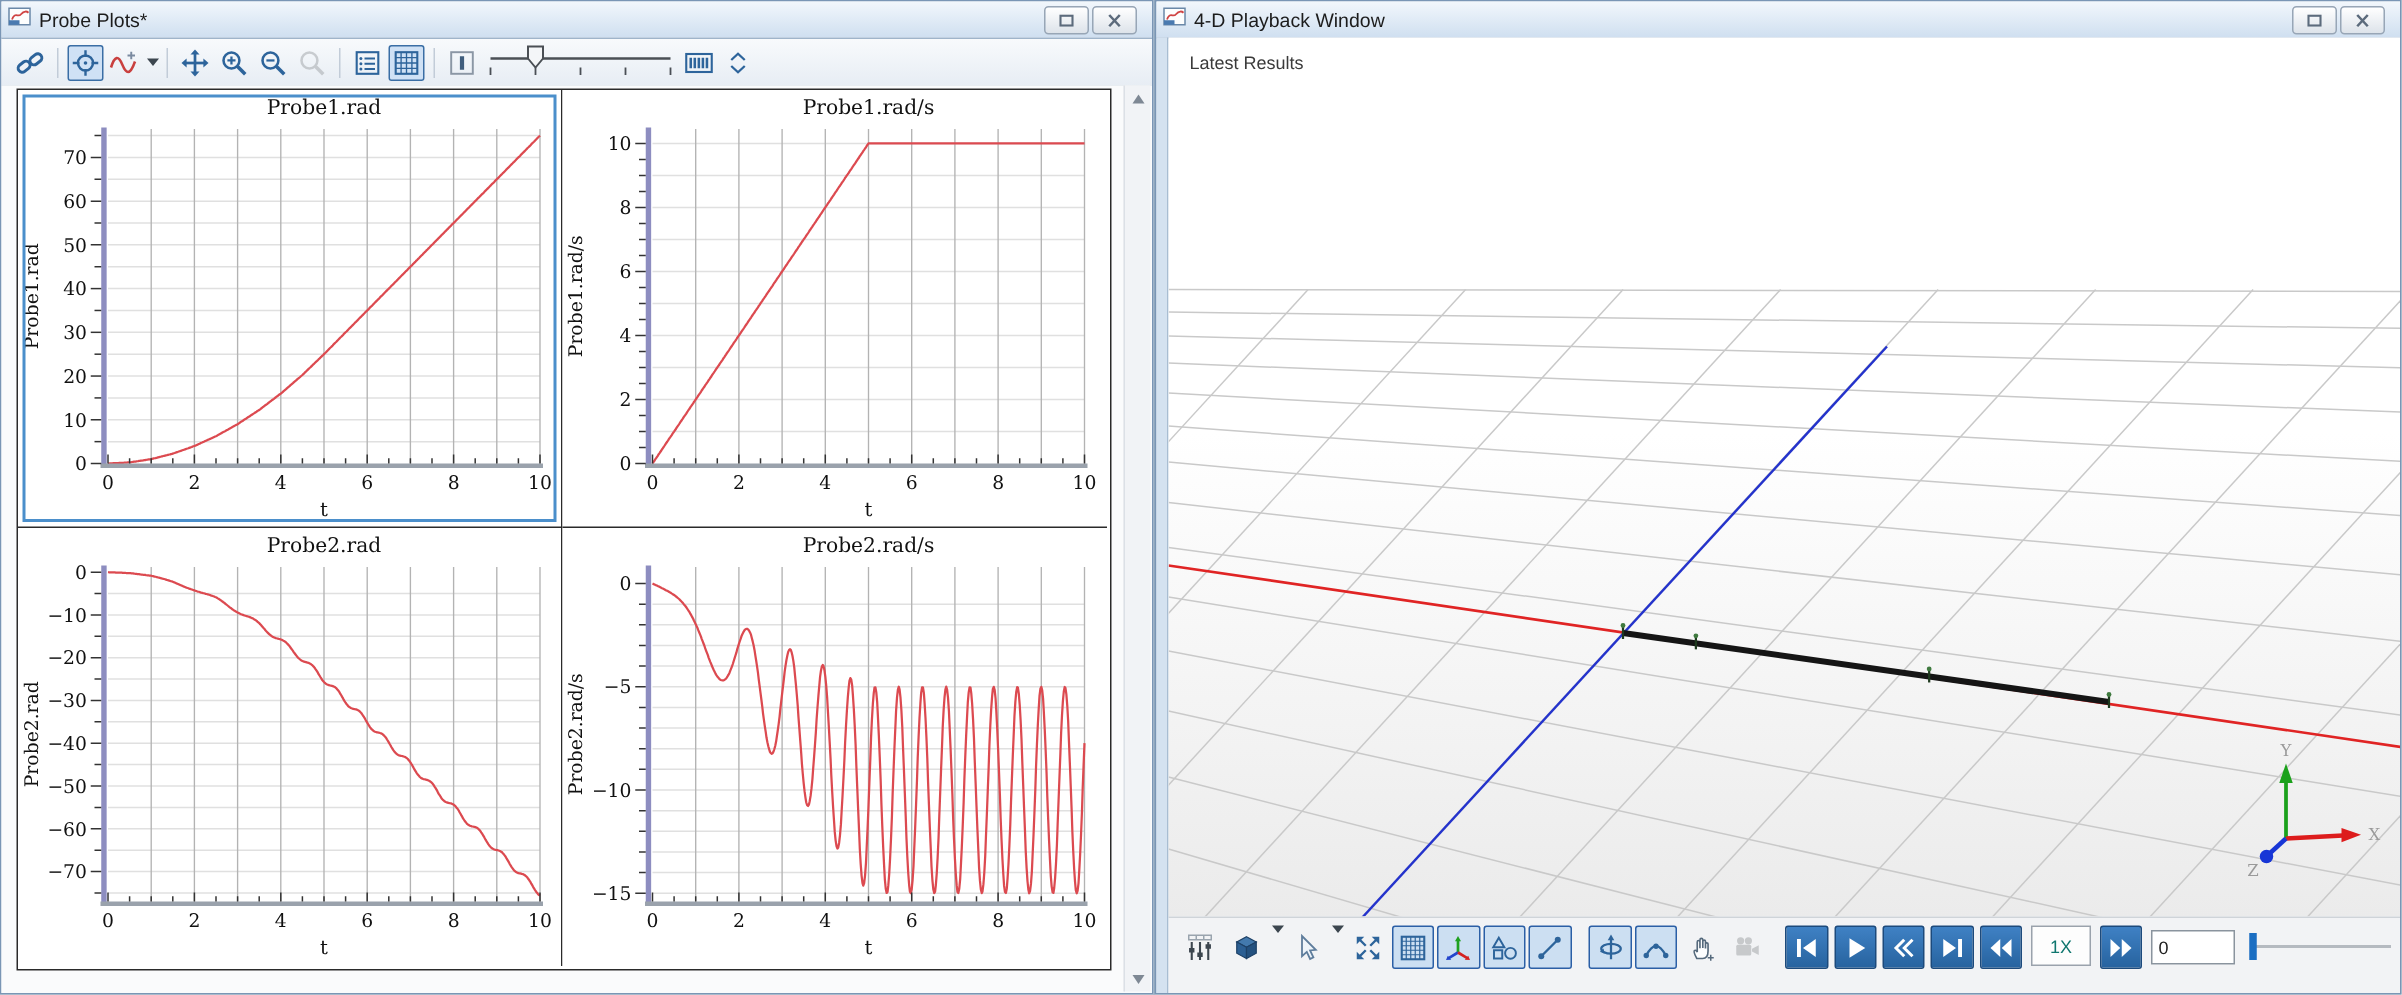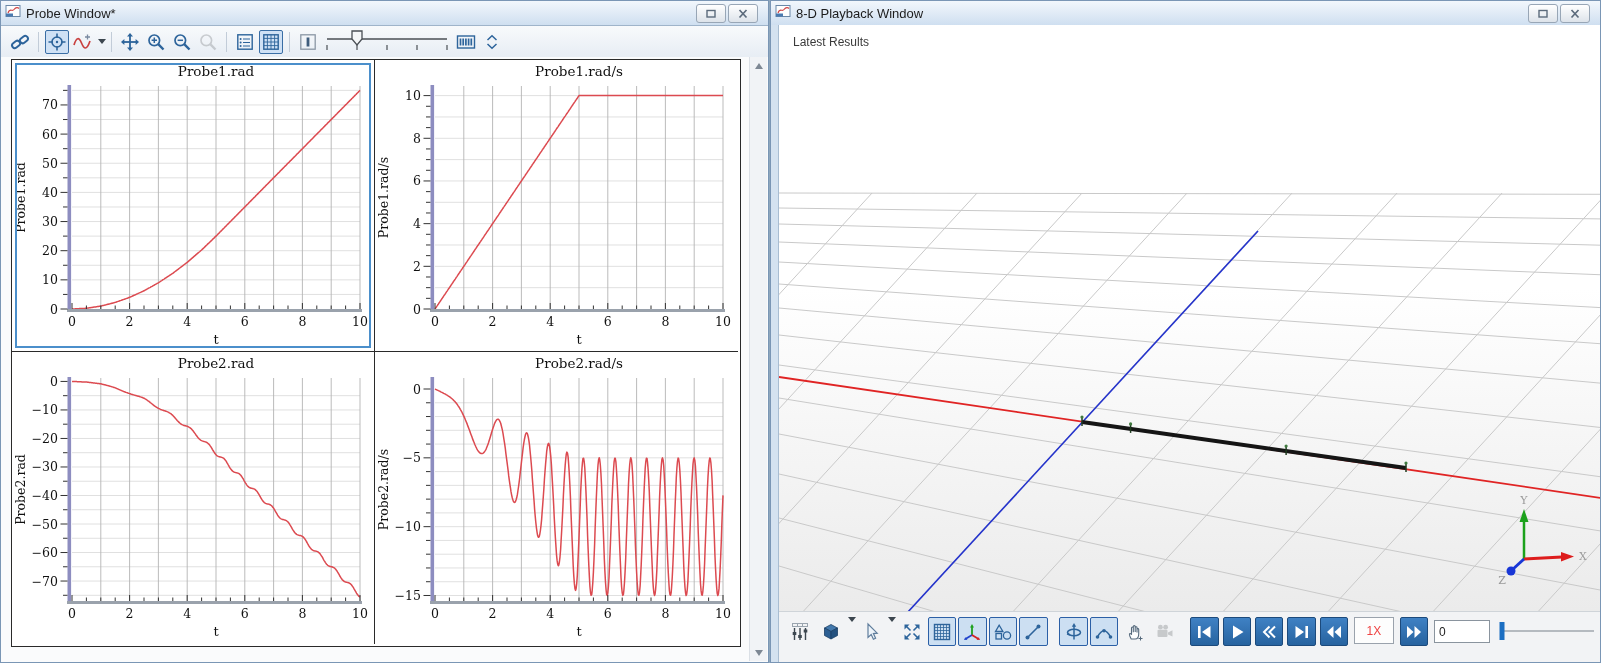--- a/index.html
+++ b/index.html
@@ -37,41 +37,41 @@
     background:linear-gradient(#ffffff 0%,#ffffff 45%,#ebebeb 100%);overflow:hidden;}
   #vp-strip{position:absolute;left:0;top:24px;bottom:0;width:8px;background:#d4e2f0;border-right:1px solid #a8bdd2;box-sizing:border-box;}
   #vp-label{position:absolute;left:14px;top:10px;font-size:12px;color:#3a3a3a;}
   #bottom-toolbar{position:absolute;left:8px;right:0;bottom:0;height:51px;background:#f2f3f5;
     border-top:1px solid #cfd4d9;display:flex;align-items:flex-start;padding:5px 0 0 6px;box-sizing:border-box;}
   #bottom-toolbar .tb-btn{width:27px;height:27px;}
   #bottom-toolbar .tb-btn.sel{background:#ccdff2;border-color:#2b5fa6;}
   .play-btn{width:27px;height:27px;border:1px solid #1c4a7c;border-radius:2px;margin:0 2px;
     background:linear-gradient(#3f81c4,#27639f);display:flex;align-items:center;justify-content:center;cursor:pointer;}
   .speed-box{width:38px;height:25px;border:1px solid #9aa2ac;background:#fdfdfd;margin:0 4px;
-    display:flex;align-items:center;justify-content:center;font-size:12px;color:#ef4444;text-align:center;}
+    display:flex;align-items:center;justify-content:center;font-size:12px;color:#0f766e;text-align:center;}
   .time-box{width:46px;height:21px;border:1px solid #8a949e;background:#fff;font-size:12px;color:#222;
     padding:0 4px;margin:3px 4px 0 4px;font-family:"Liberation Sans",sans-serif;}
   .gap{display:inline-block;}
   svg text{font-family:"DejaVu Serif",serif;}
 </style>
 </head>
 <body>
 
 <div id="stage">
 
   <div class="win" id="left-win">
     <div class="titlebar">
       <span>
         <svg width="16" height="16">
             <rect x="1" y="2.5" width="14" height="11" fill="#fdfefe" stroke="#6a88a8"></rect>
             <path d="M3 10 C5 4.5,7 9,9 6.5 S13 4.5,14 5.5" stroke="#d04545" fill="none" stroke-width="1.2"></path>
             <rect x="1" y="10.5" width="7" height="3" fill="#4a7ab0"></rect>
           </svg>
       </span>
-      <span class="ttl">Probe Window*</span>
+      <span class="ttl">Probe Plots*</span>
       <span class="winbtn" style="right:42px;">
         <svg width="16" height="12">
             <rect x="4" y="2.5" width="8" height="6.5" fill="none" stroke="#5c6b7c" stroke-width="1.4"></rect>
           </svg>
       </span>
       <span class="winbtn" style="right:10px;">
         <svg width="14" height="12">
             <path d="M3.5 2 L10.5 9.5 M10.5 2 L3.5 9.5" stroke="#5c6b7c" stroke-width="1.7"></path>
           </svg>
       </span>
@@ -536,21 +536,21 @@
 
   <div class="win" id="right-win">
     <div class="titlebar">
       <span>
         <svg width="16" height="16">
             <rect x="1" y="2.5" width="14" height="11" fill="#fdfefe" stroke="#6a88a8"></rect>
             <path d="M3 10 C5 4.5,7 9,9 6.5 S13 4.5,14 5.5" stroke="#d04545" fill="none" stroke-width="1.2"></path>
             <rect x="1" y="10.5" width="7" height="3" fill="#4a7ab0"></rect>
           </svg>
       </span>
-      <span class="ttl">8-D Playback Window</span>
+      <span class="ttl">4-D Playback Window</span>
       <span class="winbtn" style="right:42px;">
         <svg width="16" height="12">
             <rect x="4" y="2.5" width="8" height="6.5" fill="none" stroke="#5c6b7c" stroke-width="1.4"></rect>
           </svg>
       </span>
       <span class="winbtn" style="right:10px;">
         <svg width="14" height="12">
             <path d="M3.5 2 L10.5 9.5 M10.5 2 L3.5 9.5" stroke="#5c6b7c" stroke-width="1.7"></path>
           </svg>
       </span>

